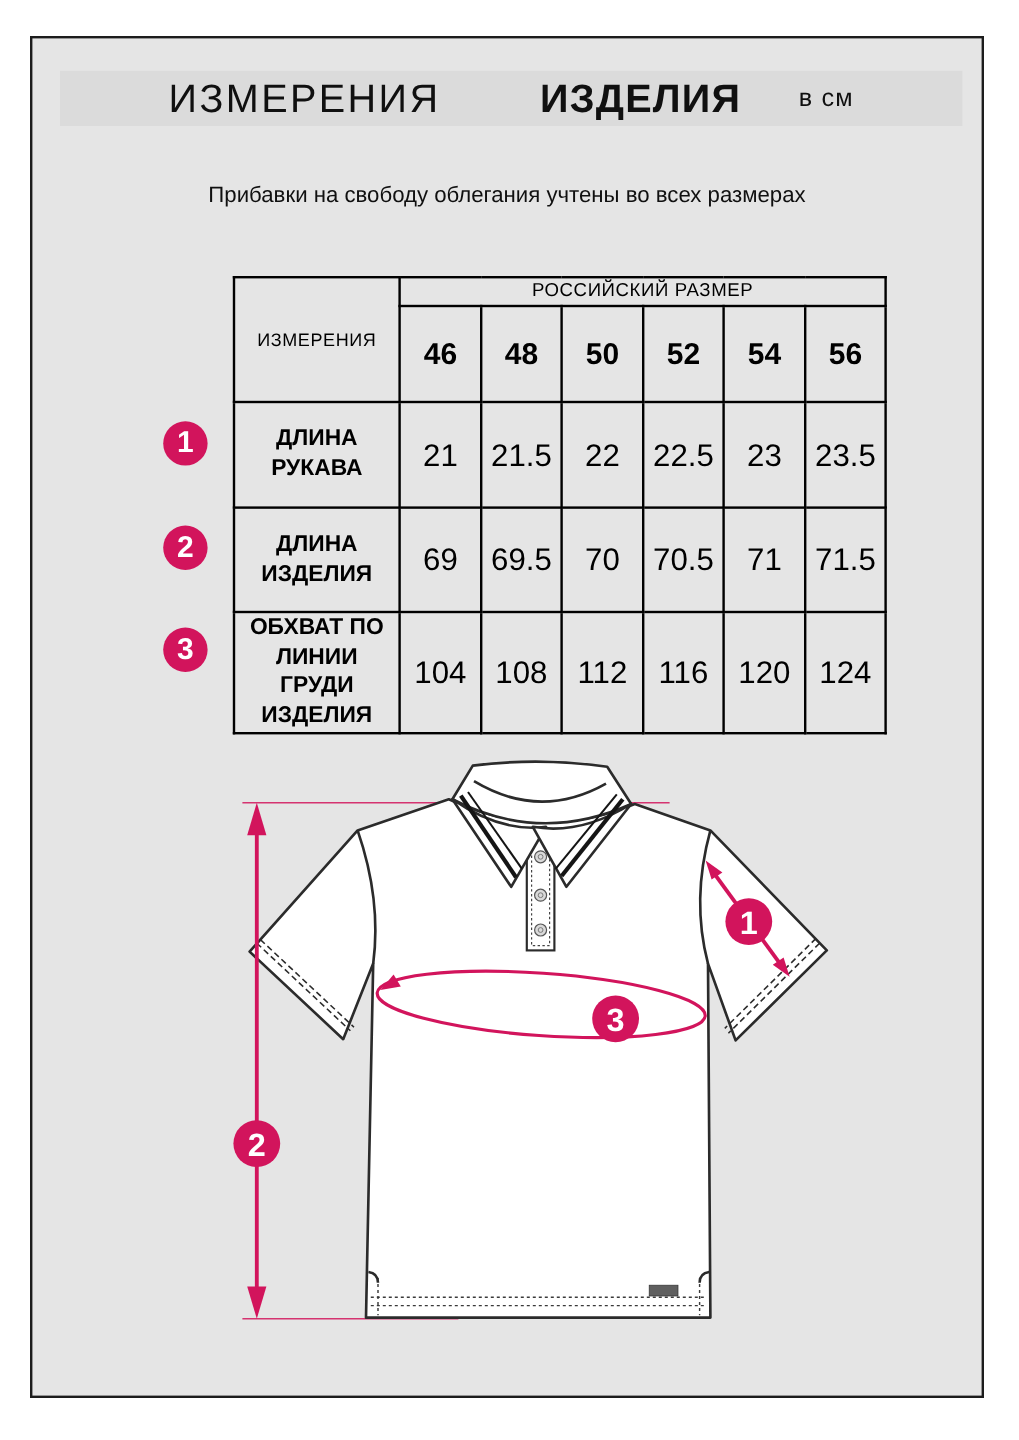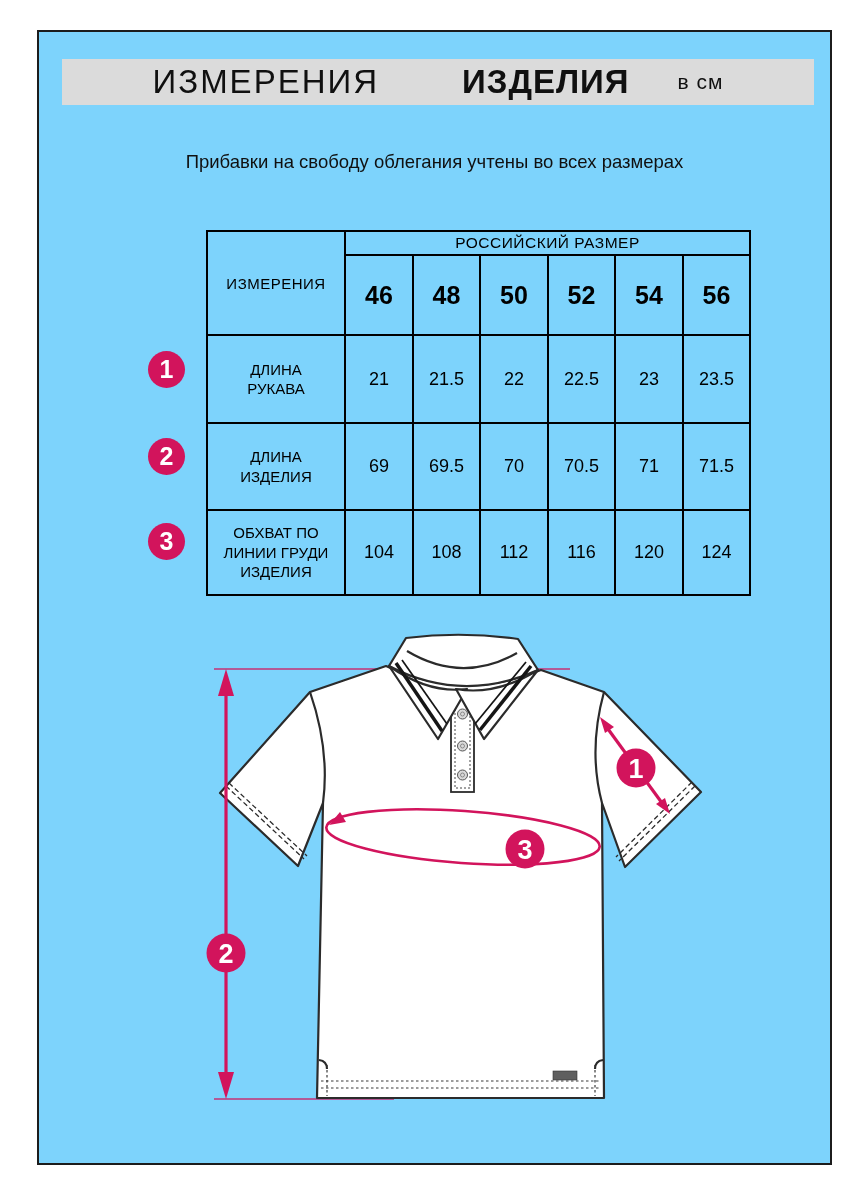--- a/index.html
+++ b/index.html
@@ -1,36 +1,36 @@
 <!DOCTYPE html>
 <html style="--accent: #d2145c;"><head>
 <meta charset="utf-8">
 <style>
   html,body{margin:0;padding:0;background:#fff;}
   body{width:849px;height:1200px;position:relative;font-family:"Liberation Sans",sans-serif;overflow:hidden;}
-  .frame{position:absolute;left:37px;top:30px;width:791px;height:1131px;border:2.5px solid #1c1c1c;background:#7dd3fc;}
+  .frame{position:absolute;left:25px;top:30px;width:791px;height:1131px;border:2.5px solid #1c1c1c;background:#e5e5e5;}
   .title-bar{position:absolute;left:23px;top:27px;width:752px;height:46px;background:#dbdbdb;display:flex;align-items:center;justify-content:center;}
   .tw1{font-size:33px;letter-spacing:2px;color:#101010;}
   .tw2{font-size:33px;font-weight:bold;letter-spacing:1px;color:#101010;margin-left:83px;}
   .tw3{font-size:21px;color:#101010;margin-left:48px;letter-spacing:1px;}
   .code{position:absolute;top:85px;width:100%;text-align:center;font-size:24px;color:#101010;}
   .desc{position:absolute;top:117px;width:100%;text-align:center;font-size:18.5px;line-height:1.36;color:#101010;}
   .table-area{position:absolute;left:167px;top:198px;}
   table{border-collapse:collapse;table-layout:fixed;}
   td{border:2px solid #000;text-align:center;vertical-align:middle;color:#000;padding:0;}
   .c-meas{font-size:15px;letter-spacing:.5px;}
   .c-group{font-size:15.5px;letter-spacing:.5px;margin-left:48px;}
   .r-group{height:24px;}
   .r-sizes{height:80px;}
   .r-sizes td{font-size:25px;font-weight:bold;}
   .r-d1{height:88px;}
   .r-d2{height:87px;}
   .r-d3{height:85px;margin-top:12px;}
-  .c-label{font-size:15px;line-height:1.3;padding:0 12px;}
-  .r-data td.c-val{font-size:18px;}
+  .c-label{font-size:19px;line-height:1.3;padding:0 12px;font-weight:bold;}
+  .r-data td.c-val{font-size:26px;}
   .badge{position:absolute;left:-58px;width:37px;height:37px;border-radius:50%;background:var(--accent,#d2145c);color:#fff;font-size:25px;font-weight:bold;display:flex;align-items:center;justify-content:center;}
   .badge.b1{top:121px;}
   .badge.b2{top:208px;}
   .badge.b3{top:293px;}
   .drawing{position:absolute;left:145px;top:582px;}
   .shirt-line{fill:none;stroke:#2b2b2b;stroke-width:2.2;stroke-linejoin:round;}
   .shirt-fill{fill:#fff;stroke:#2b2b2b;stroke-width:2.2;stroke-linejoin:round;}
   .stitch{fill:none;stroke:#3a3a3a;stroke-width:1.2;stroke-dasharray:2.5 2.5;}
   .cuff-stitch{fill:none;stroke:#2b2b2b;stroke-width:1.3;stroke-dasharray:5 3;}
   .trim{stroke:#151515;fill:none;}

